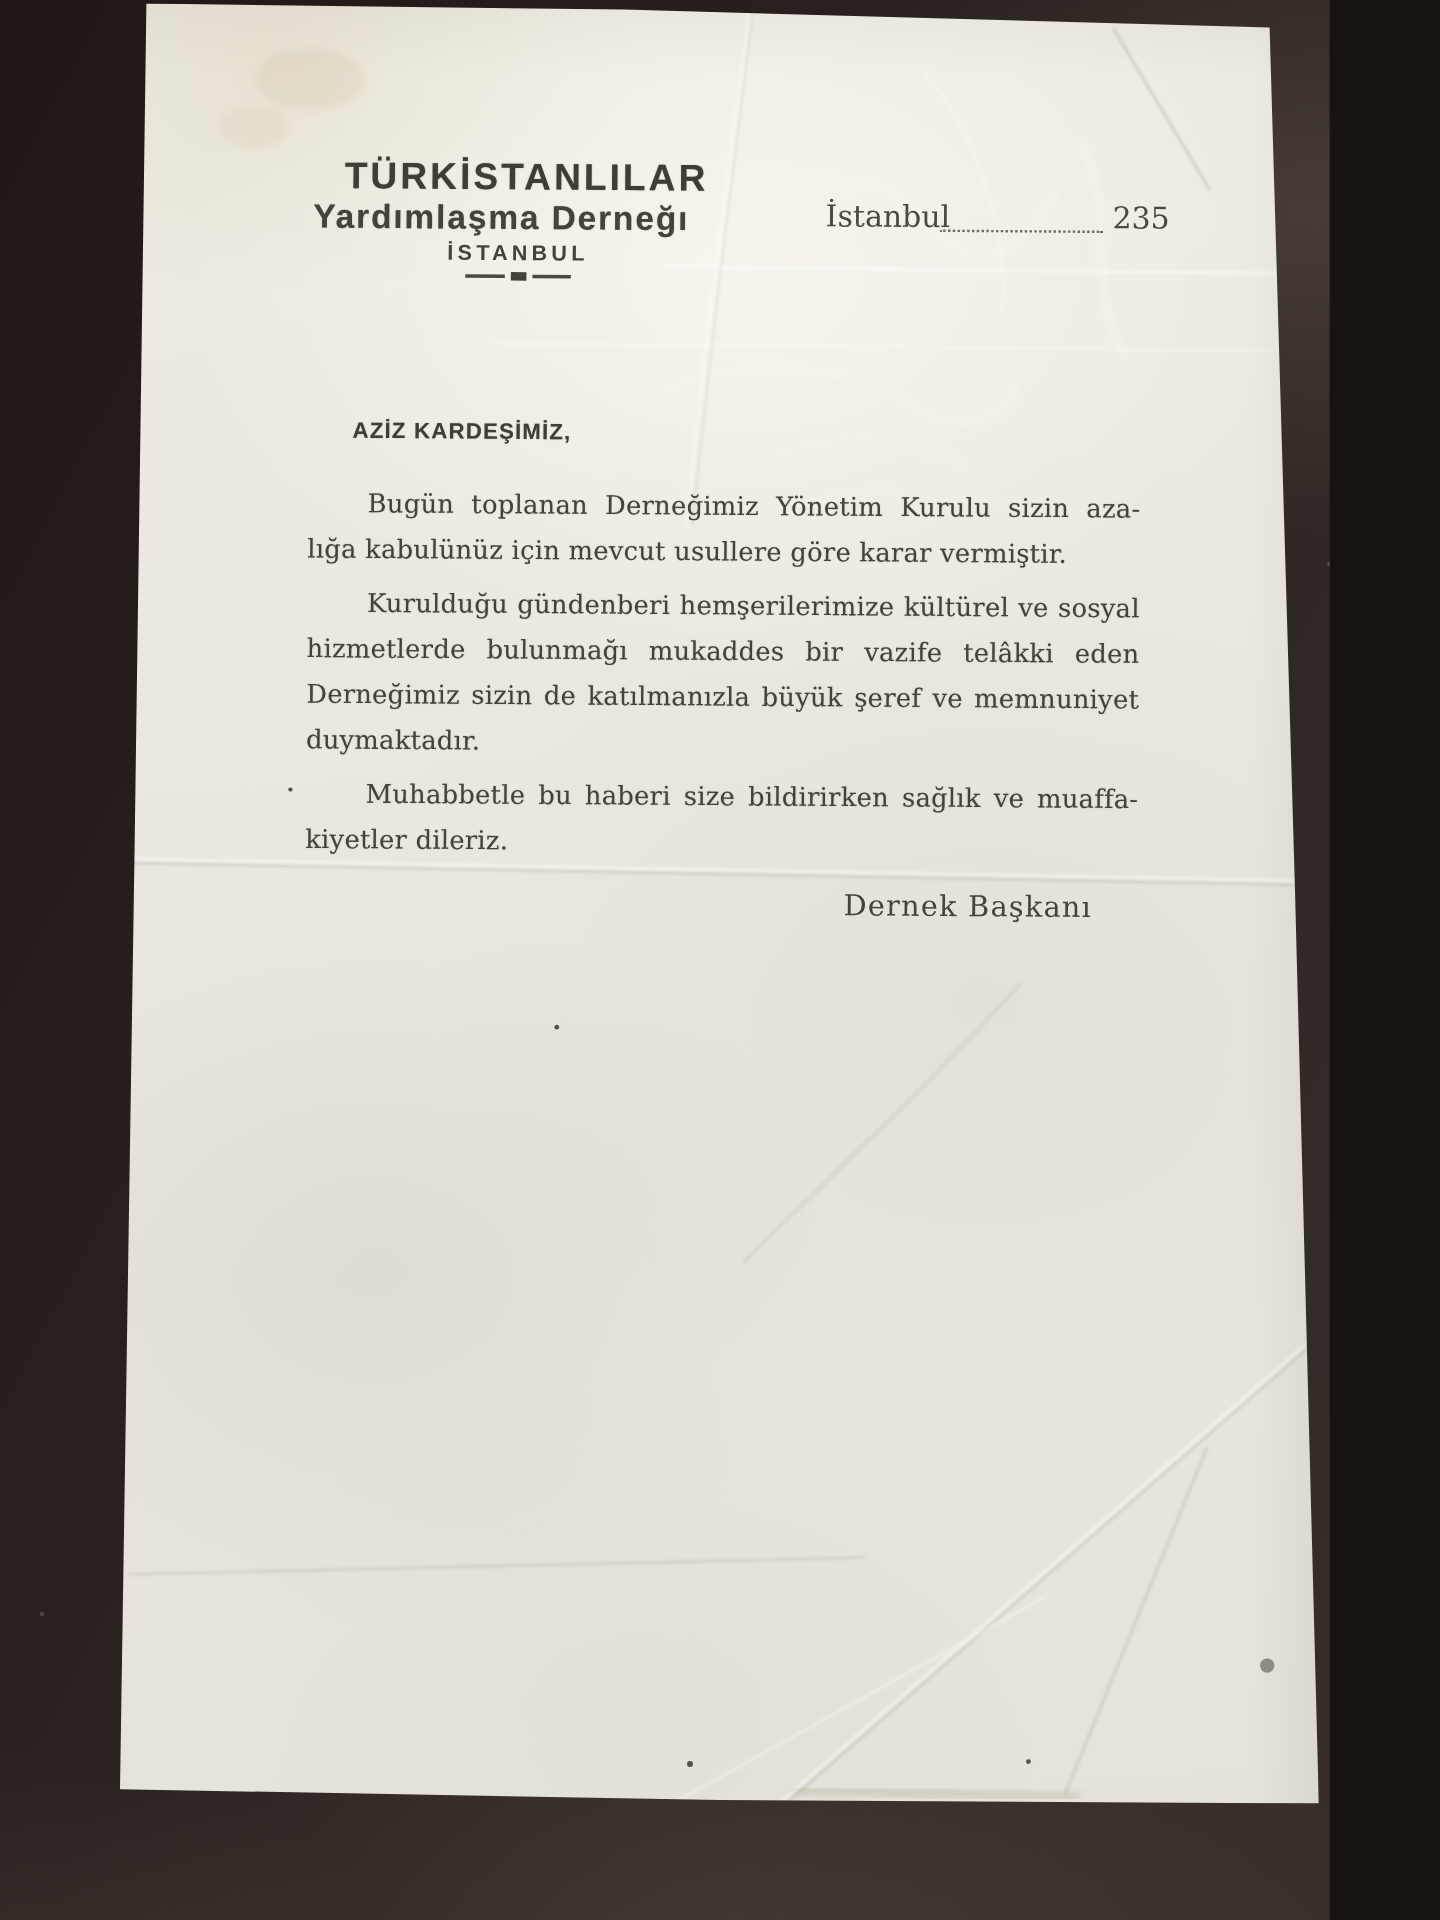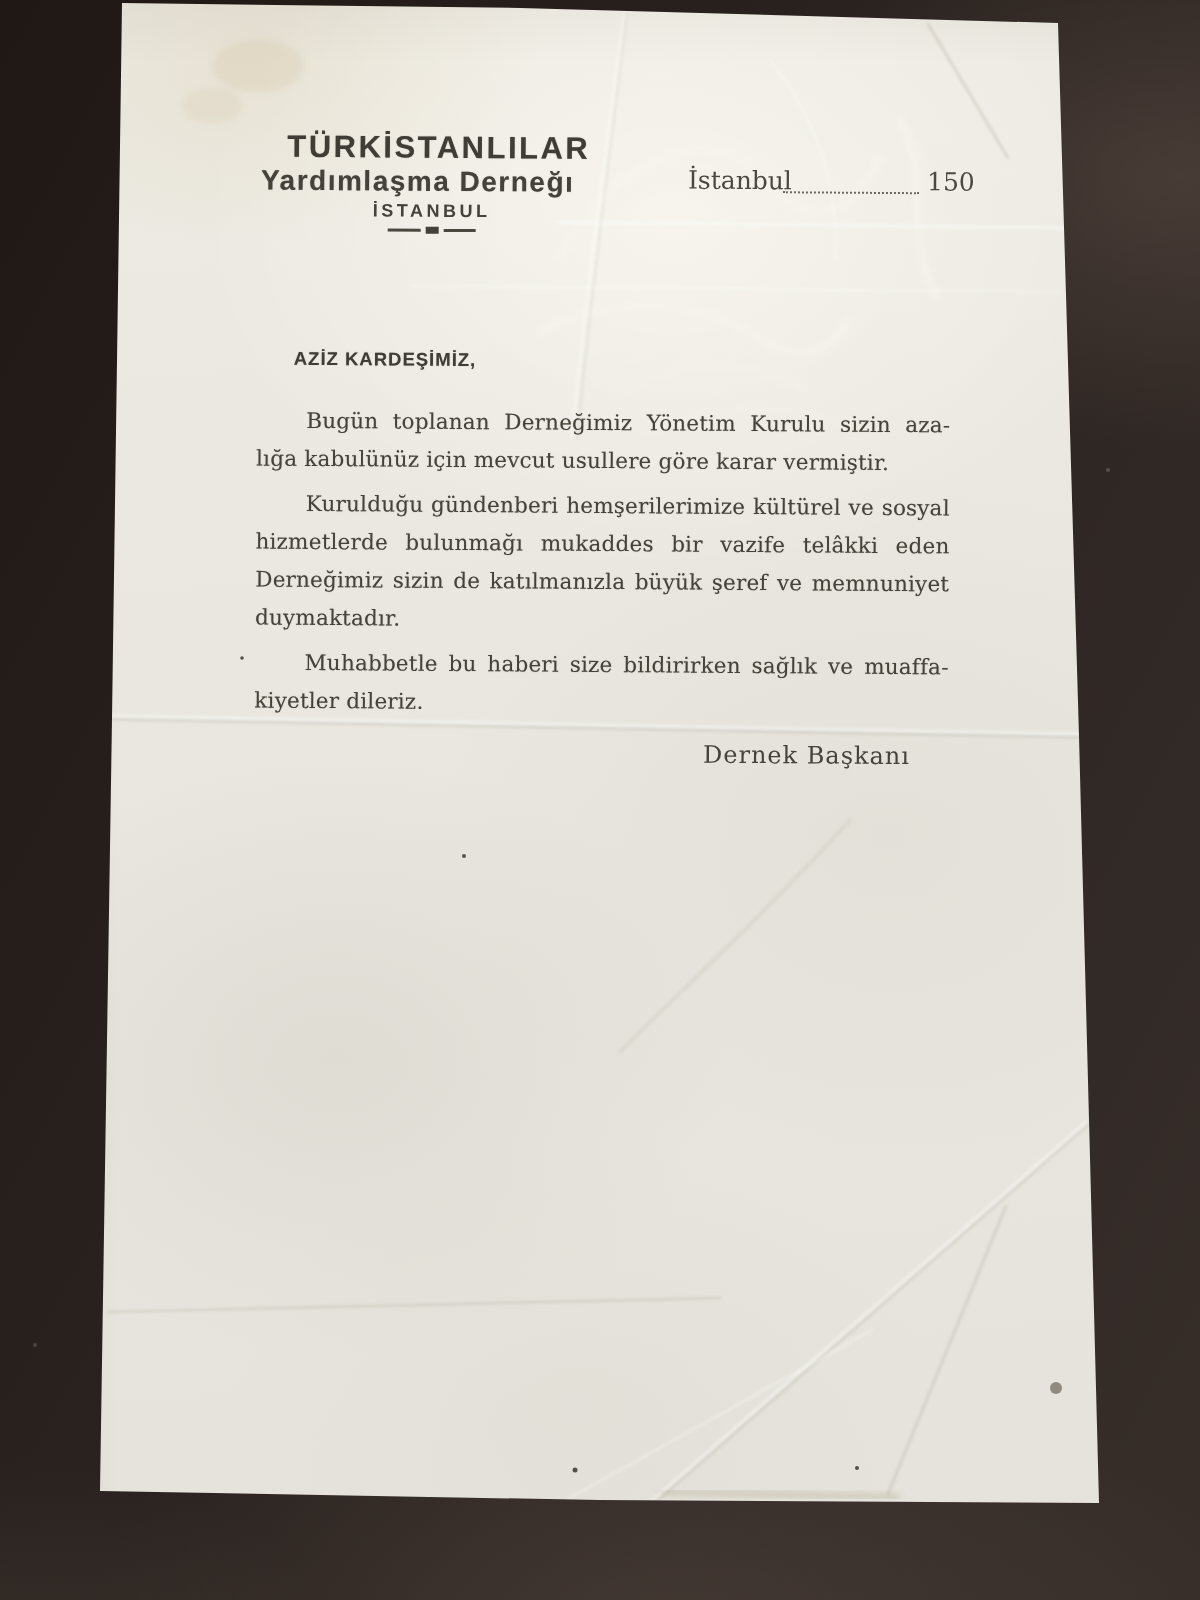--- a/index.html
+++ b/index.html
@@ -1,17 +1,17 @@
 <!DOCTYPE html>
 <html><head>
 <meta charset="utf-8">
 <style>
   html,body{margin:0;padding:0;background:#181210;}
   .stage{
-    position:relative;width:1200px;height:1600px;overflow:hidden;
+    position:relative;width:1108px;height:1600px;overflow:hidden;
     font-family:"DejaVu Serif", serif;
     background:
       radial-gradient(650px 420px at 98% 11%, rgba(112,94,82,.38), rgba(112,94,82,0) 65%),
       radial-gradient(900px 520px at 55% 103%, rgba(106,91,79,.32), rgba(106,91,79,0) 65%),
       radial-gradient(520px 320px at 0% 104%, rgba(96,83,73,.25), rgba(96,83,73,0) 65%),
       linear-gradient(118deg, #1f1815 0%, #261f1c 30%, #2e2623 60%, #372e2a 100%);
   }
   .dust{position:absolute;border-radius:50%;}
   .paper{
     position:absolute;inset:0;
@@ -112,21 +112,21 @@
       <div class="abs lh-sub">Yardımlaşma Derneğı</div>
       <div class="abs lh-city">İSTANBUL</div>
       <div class="lh-divider">
         <span class="rule"></span>
         <span class="knot"></span>
         <span class="rule"></span>
       </div>
 
       <div class="abs dl-city">İstanbul</div>
       <div class="dl-dots"></div>
-      <div class="abs dl-year">150</div>
+      <div class="abs dl-year">235</div>
 
       <div class="abs salutation">AZİZ KARDEŞİMİZ,</div>
 
       <div class="letter-body">
         <div class="para">
           <span class="line jline indent">Bugün toplanan Derneğimiz Yönetim Kurulu sizin aza-</span>
           <span class="line">lığa kabulünüz için mevcut usullere göre karar vermiştir.</span>
         </div>
         <div class="para">
           <span class="line jline indent">Kurulduğu gündenberi hemşerilerimize kültürel ve sosyal</span>

